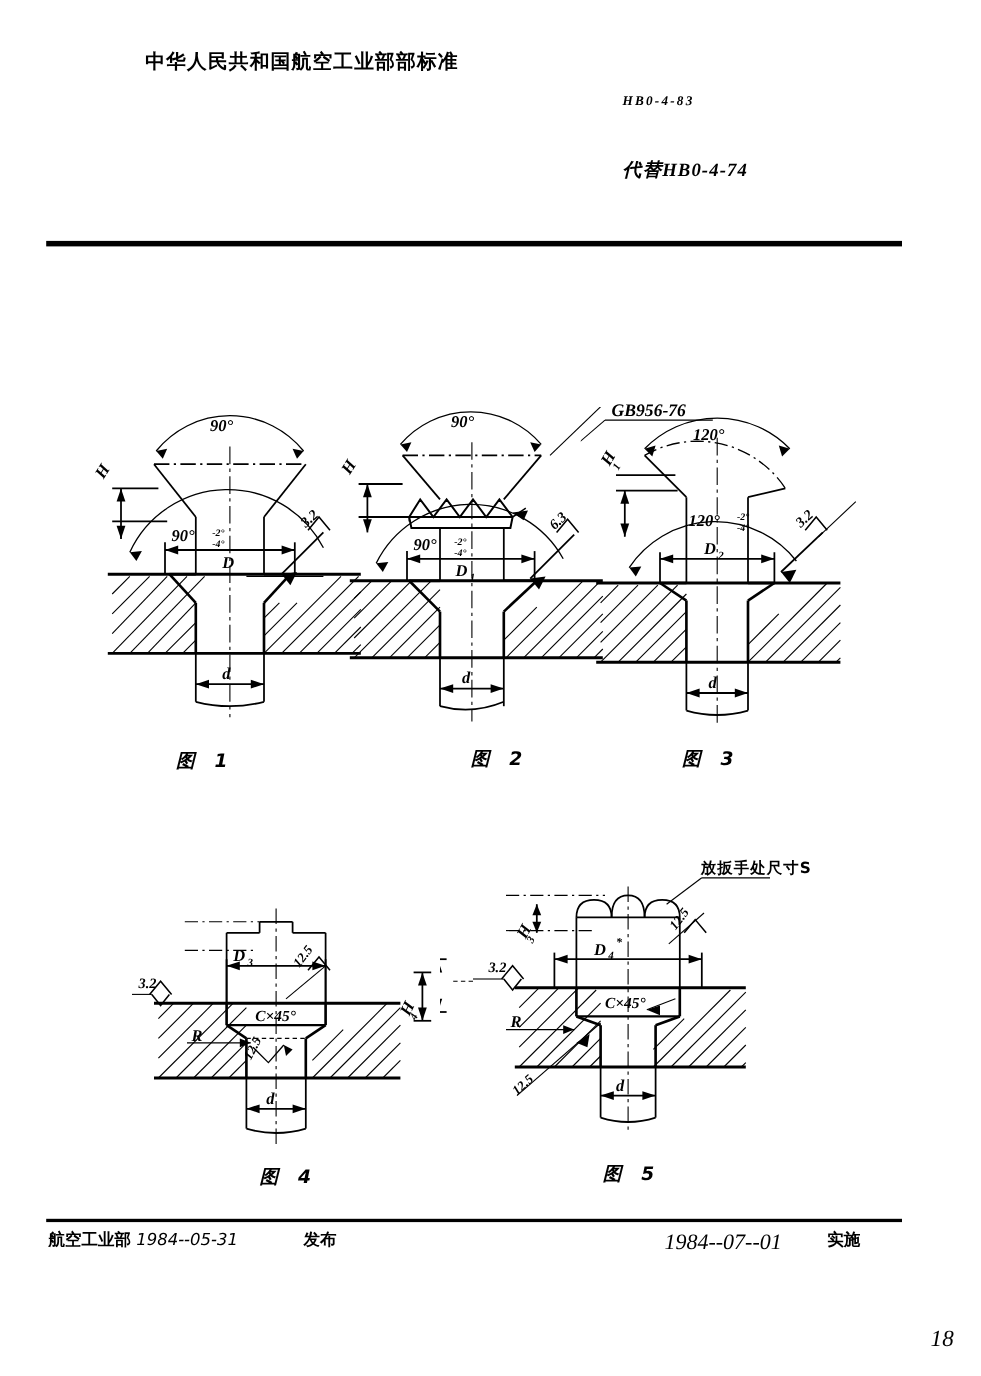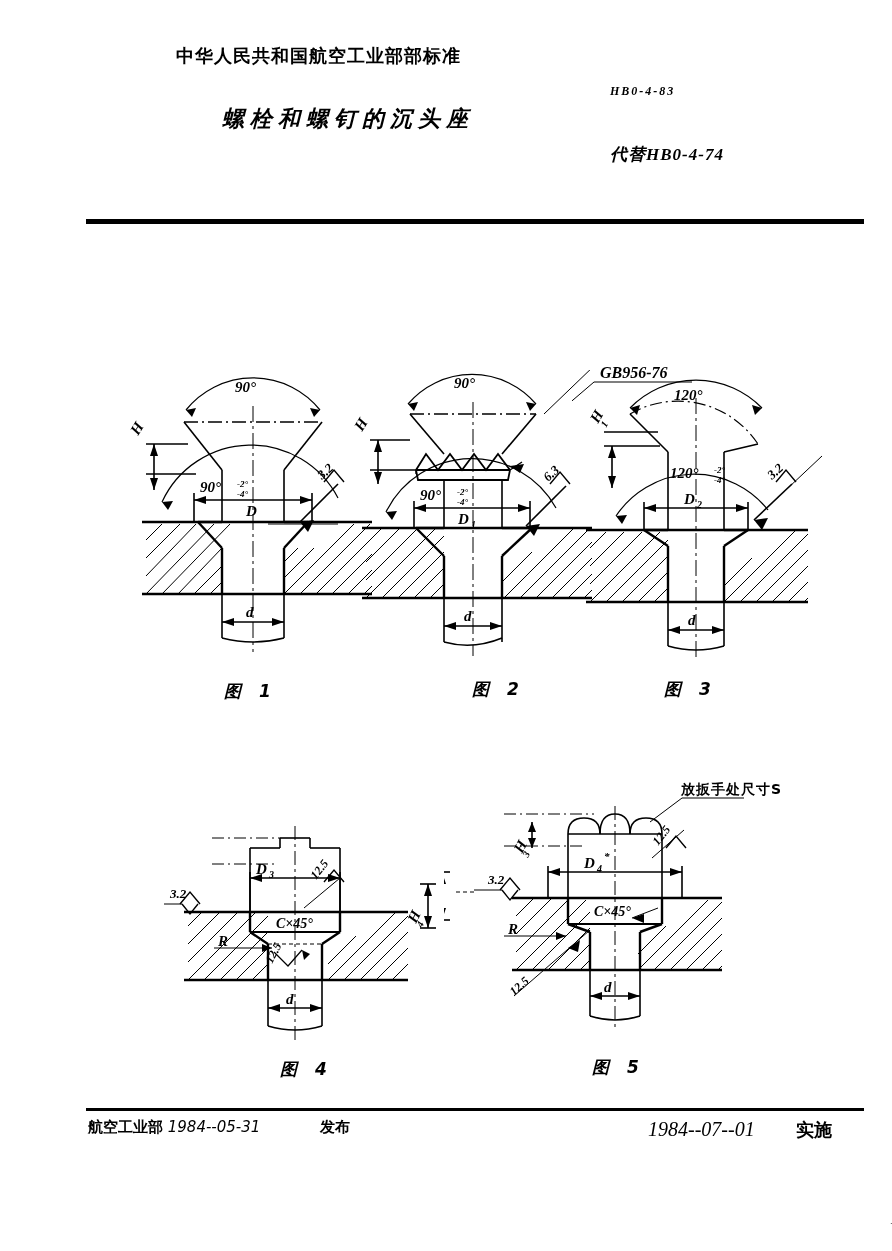--- a/index.html
+++ b/index.html
@@ -5,21 +5,21 @@
   * { box-sizing: border-box; }
   html, body { margin:0; padding:0; }
   body {
     width: 892px; height: 1251px;
     background: #ffffff;
     font-family: "Liberation Serif", serif;
     color: #000;
     position: relative;
     overflow: hidden;
   }
-  .page { position:absolute; inset:0;margin-left:44px; }
+  .page { position:absolute; inset:0; }
 
   
   .hdr-ministry{
     position:absolute; left:132px; top:44px;
     font-family:"DejaVu Sans", sans-serif;
     font-weight:700; font-size:18px; letter-spacing:1px;
     white-space:nowrap;
   }
   .hdr-title{
     position:absolute; left:178px; top:104px;
@@ -68,21 +68,21 @@
     font-size:15px; font-weight:700; white-space:nowrap;
   }
   .ft-date2{
     position:absolute; left:604px; top:1118px;
     font-family:"Liberation Serif", serif;
     font-style:italic; font-size:20px; white-space:nowrap;
   }
   .ft-impl{
     position:absolute; left:752px; top:1118px;
     font-family:Liberation Serif, serif;
-    font-size:18px; font-weight:700; white-space:nowrap;
+    font-size:15px; font-weight:700; white-space:nowrap;
   }
   .pageno{
     position:absolute; left:846px; top:1205px;
     font-family:"Liberation Serif", serif;
     font-style:italic; font-size:21px;
   }
 
   
   .fig{ position:absolute; }
   .fig svg{ display:block; }
@@ -93,21 +93,20 @@
     letter-spacing:6px; white-space:nowrap;
   }
   text{ font-family:"Liberation Serif", serif; }
 </style>
 </head>
 <body>
 
 <div class="page">
 
   <div class="hdr-ministry">中华人民共和国航空工业部部标准</div>
-  <div class="hdr-title">螺栓和螺钉的沉头座</div>
   <div class="hdr-code">HB0-4-83</div>
   <div class="hdr-replaces">代替HB0-4-74</div>
   <div class="rule-top"></div>
 
   <div class="fig" style="left:80px; top:370px;">
     <svg width="260" height="300" viewBox="0 0 260 300">
       <g stroke="#000" fill="none" stroke-width="1.6">
 
         <line x1="18" y1="152" x2="248" y2="152" stroke-width="2.6"></line>
         <line x1="18" y1="224" x2="248" y2="224" stroke-width="2.6"></line>
@@ -187,21 +186,21 @@
         <text x="76" y="122">90°</text>
         <text x="113" y="117" font-size="9">-2°</text>
         <text x="113" y="127" font-size="9">-4°</text>
         <text x="122" y="146">D</text>
         <text x="122" y="247">d</text>
         <text x="14" y="66" transform="rotate(-58 14 66)">H</text>
         <text x="198" y="110" font-size="13" transform="rotate(-42 198 110)">3.2</text>
       </g>
     </svg>
   </div>
-  <div class="cap" style="left:180px; top:680px;">图  1</div>
+  <div class="cap" style="left:160px; top:680px;">图  1</div>
 
   <div class="fig" style="left:300px; top:370px;">
     <svg width="260" height="300" viewBox="0 0 260 300">
       <g stroke="#000" fill="none" stroke-width="1.6">
         <line x1="18" y1="158" x2="248" y2="158" stroke-width="2.6"></line>
         <line x1="18" y1="228" x2="248" y2="228" stroke-width="2.6"></line>
         <g stroke-width="1">
           <line x1="22" y1="228" x2="92" y2="158"></line>
             <line x1="38" y1="228" x2="100" y2="166"></line>
           <line x1="22" y1="210" x2="74" y2="158"></line>

